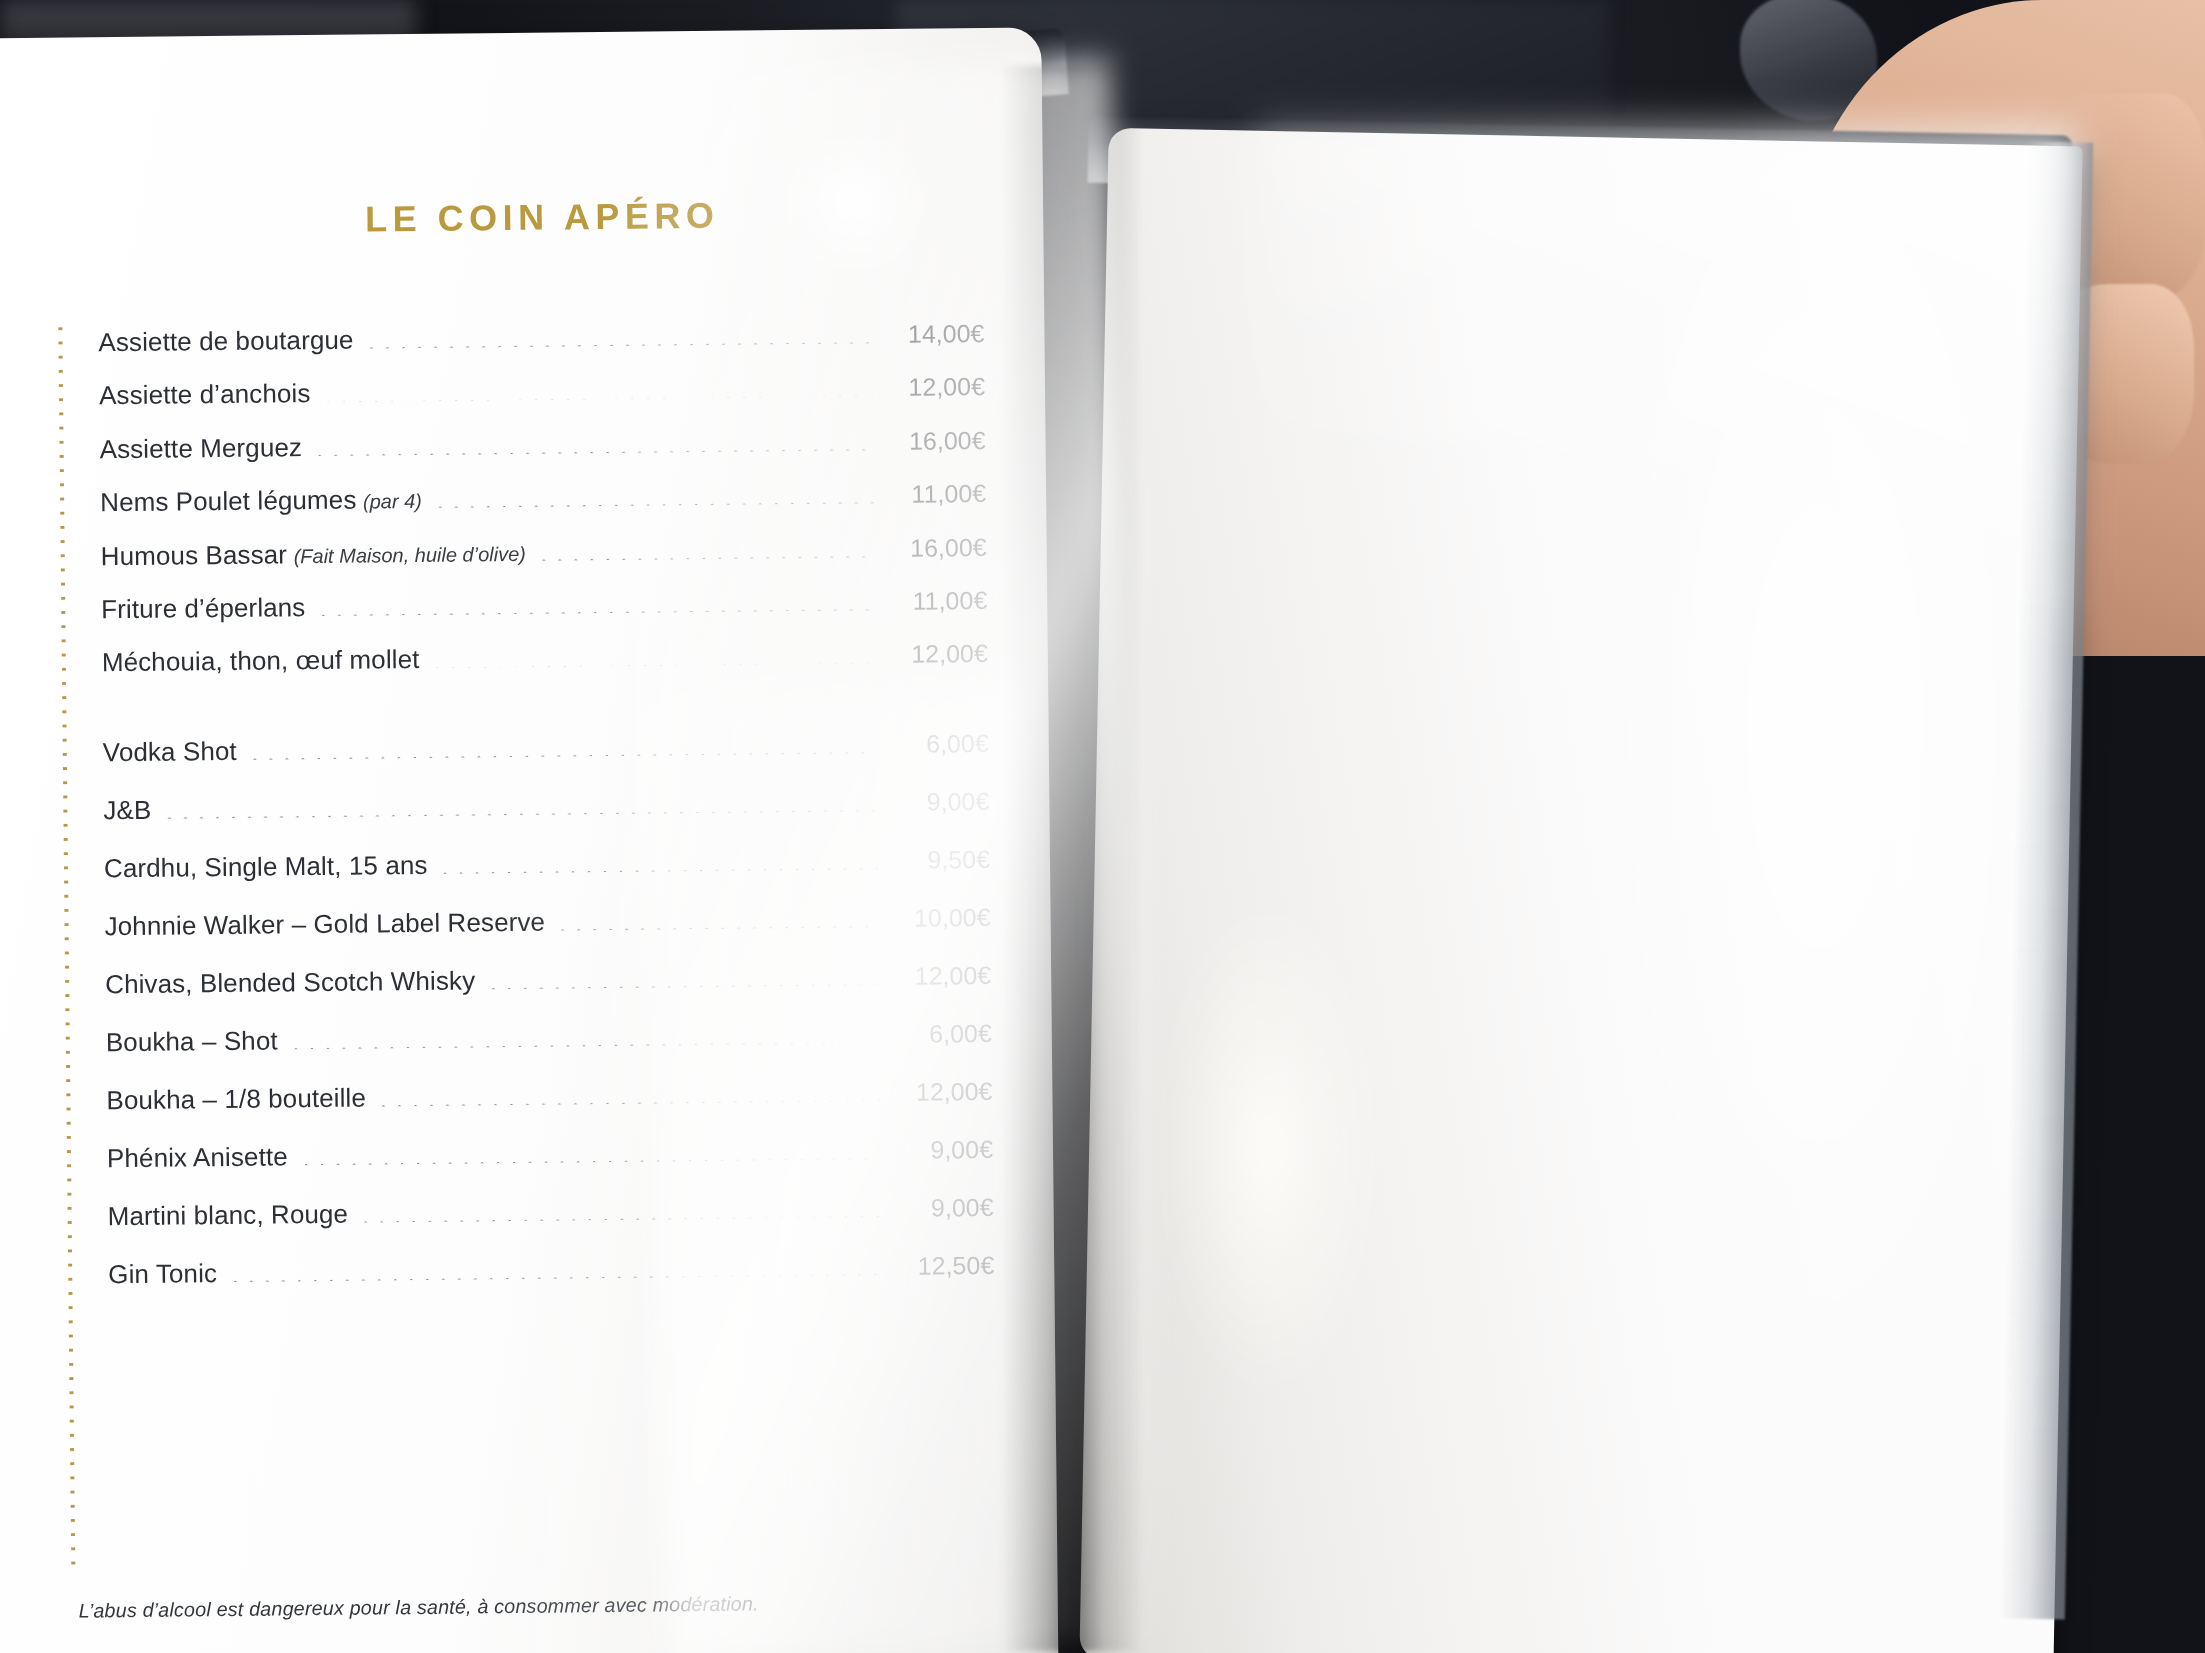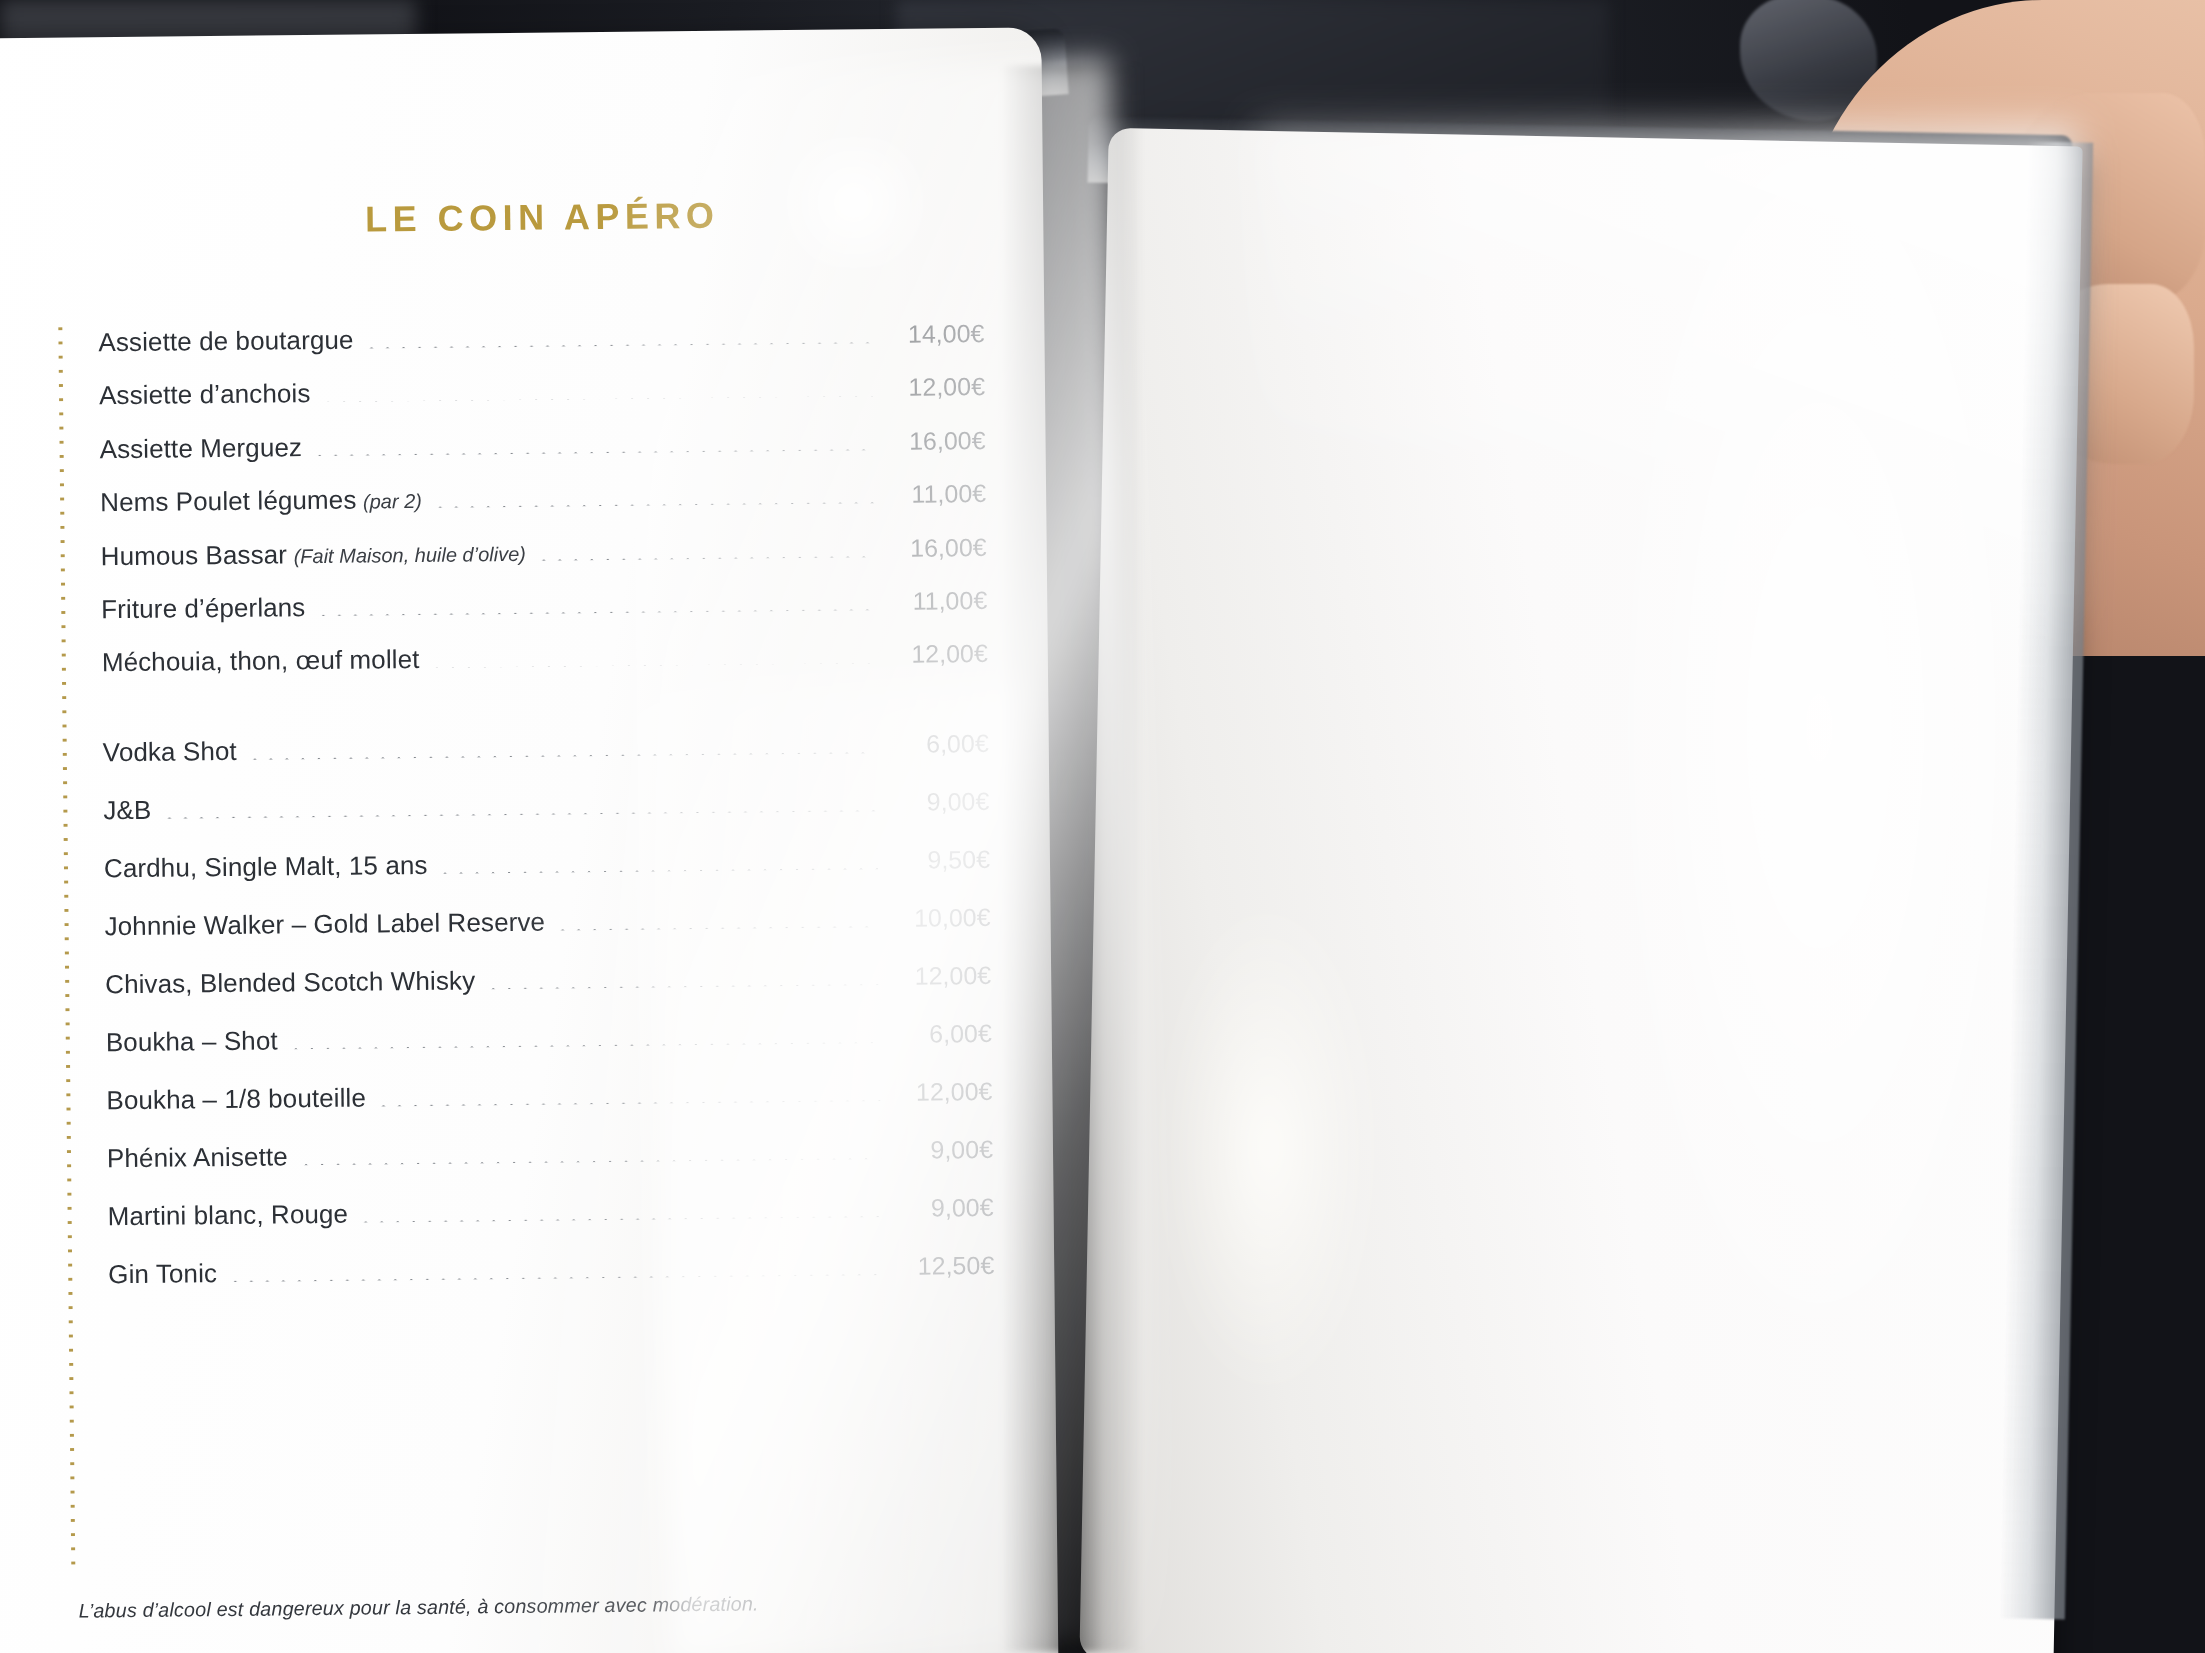--- a/index.html
+++ b/index.html
@@ -310,21 +310,21 @@
             <span class="leader"></span>
             <span class="price">12,00€</span>
           </div>
           <div class="row">
             <span class="name">Assiette Merguez</span>
             <span class="leader"></span>
             <span class="price">16,00€</span>
           </div>
           <div class="row">
             <span class="name">Nems Poulet légumes</span>
-            <span class="note">(par 2)</span>
+            <span class="note">(par 4)</span>
             <span class="leader"></span>
             <span class="price">11,00€</span>
           </div>
           <div class="row">
             <span class="name">Humous Bassar</span>
             <span class="note">(Fait Maison, huile d’olive)</span>
             <span class="leader"></span>
             <span class="price">16,00€</span>
           </div>
           <div class="row">

